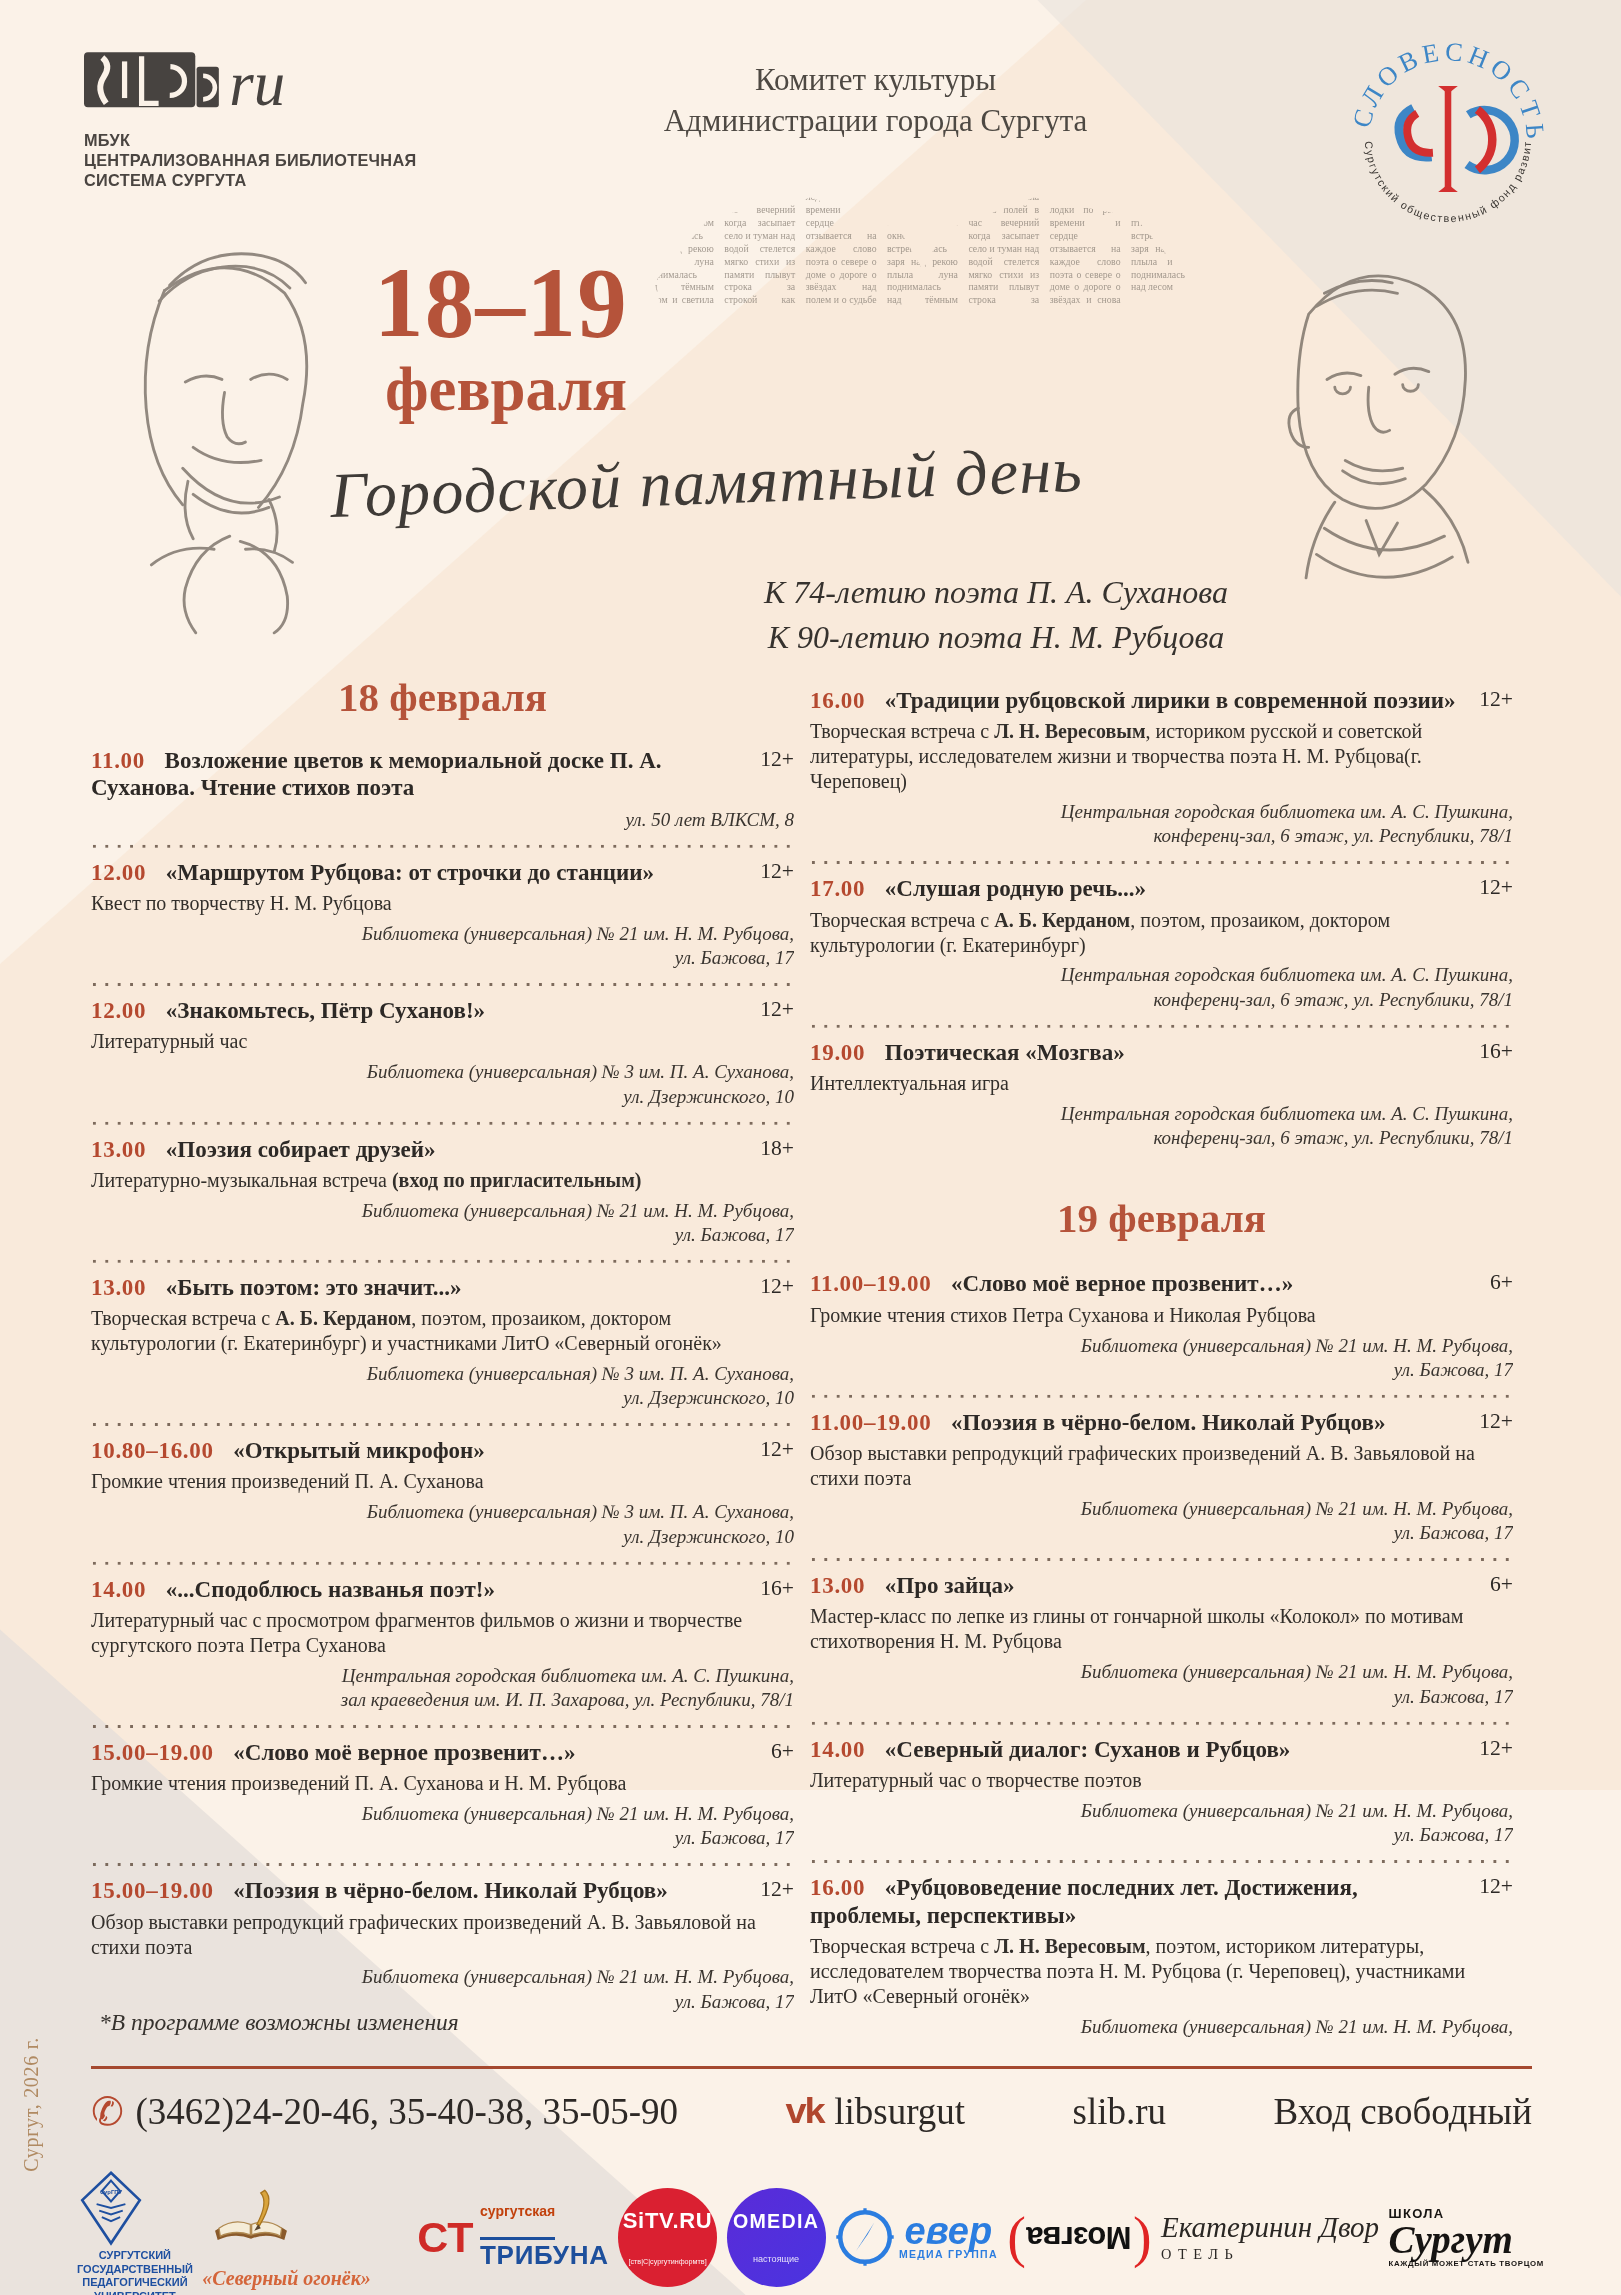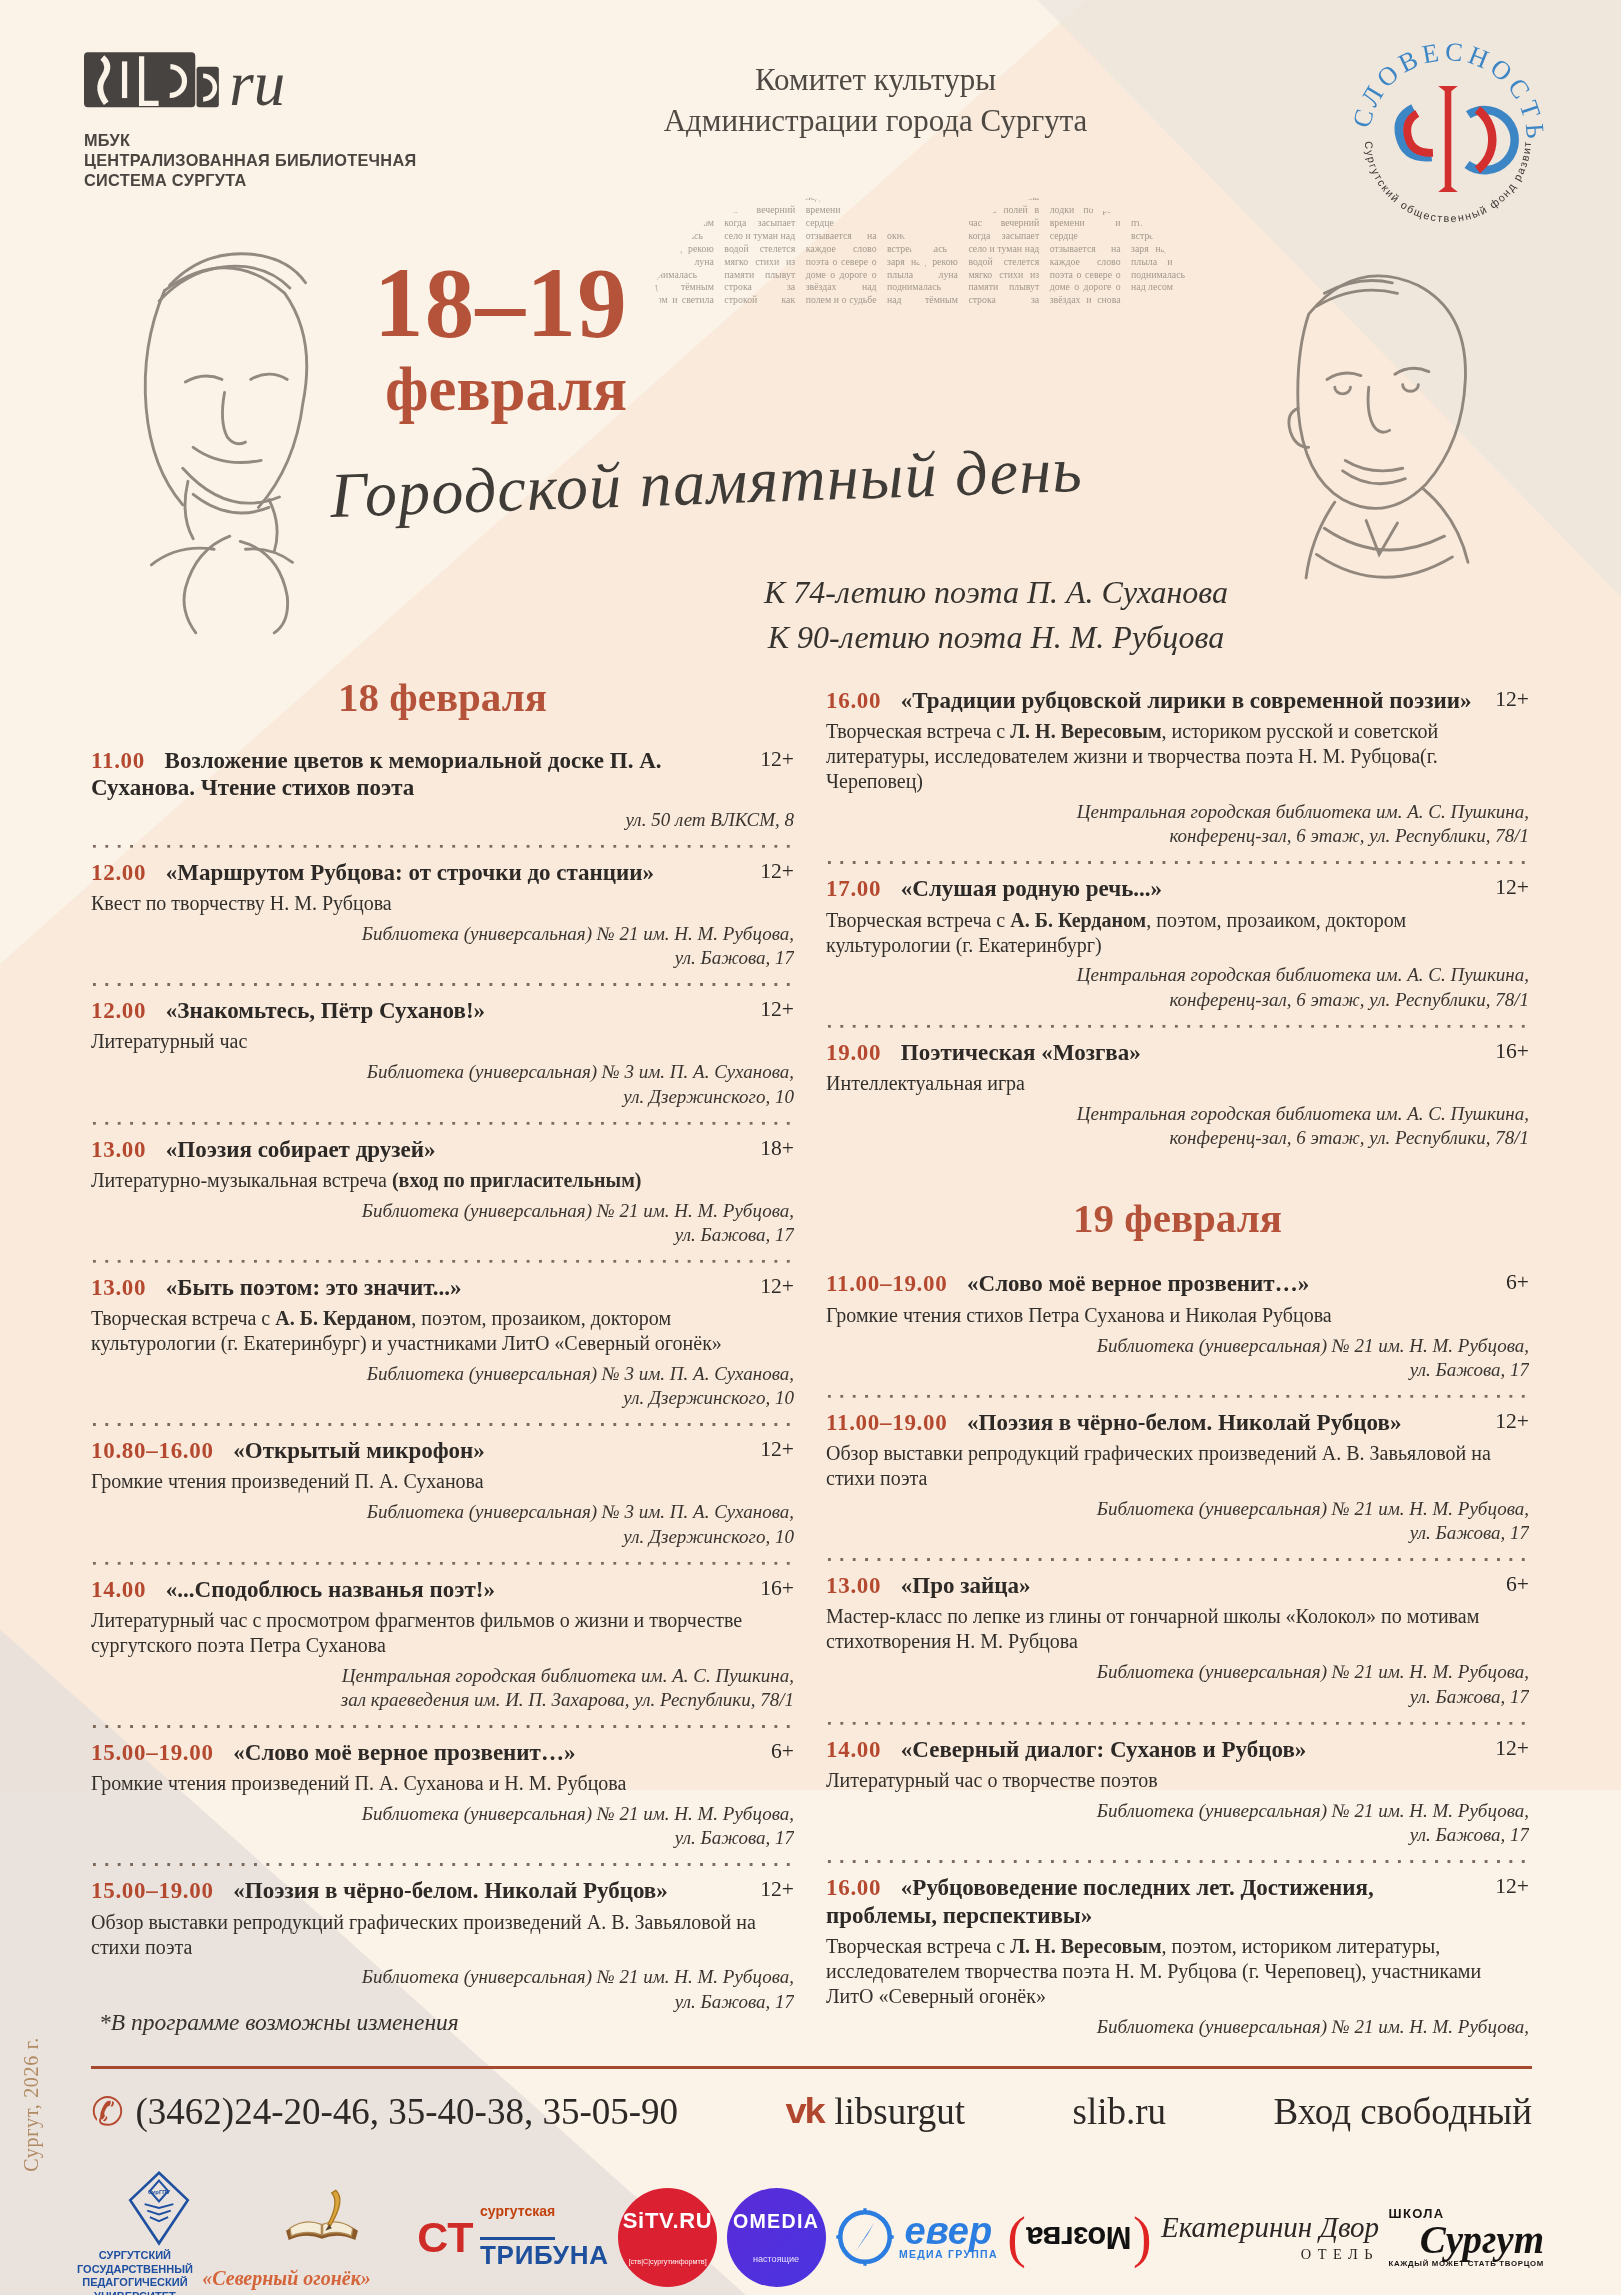--- a/index.html
+++ b/index.html
@@ -26,21 +26,21 @@
               color:#b5533a;line-height:1;}
   .microheart{position:absolute;left:643px;top:191px;width:559px;height:327px;
               column-count:7;column-gap:10.5px;font-size:9.8px;line-height:1.32;text-align:justify;
               color:#8e857b;opacity:.8;overflow:hidden;
               clip-path:polygon(50% 100%,6% 52%,2% 28%,12% 8%,30% 2%,46% 12%,50% 24%,54% 12%,70% 2%,88% 8%,98% 28%,94% 52%);}
   .script-title{position:absolute;left:330px;top:443px;width:915px;font-size:64px;font-style:italic;
                 color:#3f3b37;transform:rotate(-2deg);letter-spacing:1.3px;white-space:nowrap;}
   .dedication{position:absolute;left:653px;top:570px;width:686px;text-align:center;
               font-size:32px;font-style:italic;color:#36322e;line-height:1.42;}
   
-  .columns{position:absolute;left:91px;top:670px;width:1441px;height:1362px;display:flex;gap:32px;}
+  .columns{position:absolute;left:91px;top:670px;width:1441px;height:1362px;display:flex;gap:16px;}
   .col{width:703px;height:100%;overflow:hidden;}
   .col1{padding-top:10.5px;}
   .day-header{font-size:41px;font-weight:bold;color:#b5533a;text-align:center;margin:2.6px 0 19.6px;}
   .col1 .day-header{margin:37px 0 22px;}
   .event{padding:6.5px 0;}
   .ev-head{font-weight:bold;font-size:23px;line-height:1.2;color:#2d2926;}
   .ev-age{float:right;font-weight:normal;font-size:21.6px;margin-left:11.8px;color:#2d2926;}
   .ev-time{color:#b5492f;margin-right:19.6px;letter-spacing:0.7px;}
   .ev-desc{font-size:20px;line-height:1.25;color:#332f2b;margin-top:4.6px;}
   .ev-venue{font-size:19px;font-style:italic;line-height:1.28;color:#3a3530;margin-top:5.9px;
@@ -56,21 +56,21 @@
               justify-content:space-between;font-size:37px;color:#2d2926;}
   .phone-grp{display:flex;align-items:center;gap:11.8px;}
   .phone-icon{font-family:"DejaVu Sans",sans-serif;font-size:39px;color:#b5492f;}
   .vk-grp{display:flex;align-items:center;gap:10.5px;}
   .vk-badge{font-family:"Liberation Sans","DejaVu Sans",sans-serif;font-weight:800;font-size:38px;
             color:#b0472e;letter-spacing:-2px;transform:scaleY(.92);}
   
   .partners{position:absolute;left:77px;top:2181px;width:1467px;height:112px;display:flex;
             align-items:center;justify-content:space-between;gap:5.2px;
             font-family:"Liberation Sans","DejaVu Sans",sans-serif;}
-  .partner{display:flex;flex-direction:column;align-items:flex-end;text-align:center;}
+  .partner{display:flex;flex-direction:column;align-items:flex-start;text-align:center;}
   .p-univ-cap{font-size:11px;font-weight:bold;color:#1e4fa0;line-height:1.25;white-space:pre-line;margin-top:2.6px;}
   .p-ogonek-cap{font-family:"Liberation Serif",serif;font-style:italic;font-weight:bold;
                 font-size:20px;color:#d4653a;margin-top:19px;}
   .p-trib{flex-direction:row;gap:6.5px;align-items:center;margin-left:37px;}
   .p-trib-abbr{font-size:43px;font-weight:800;color:#cf2b27;line-height:.9;}
   .p-trib-col{display:flex;flex-direction:column;align-items:flex-start;}
   .p-trib-top{font-size:14px;font-weight:bold;color:#c2410c;border-bottom:3.9px solid #1d4f9c;padding-bottom:18px;}
   .p-trib-bot{font-size:26px;font-weight:800;color:#1d4f9c;letter-spacing:0.7px;}
   .p-circle{width:99px;height:99px;border-radius:50%;display:flex;flex-direction:column;
             align-items:center;justify-content:center;color:#fff;gap:20px;}

